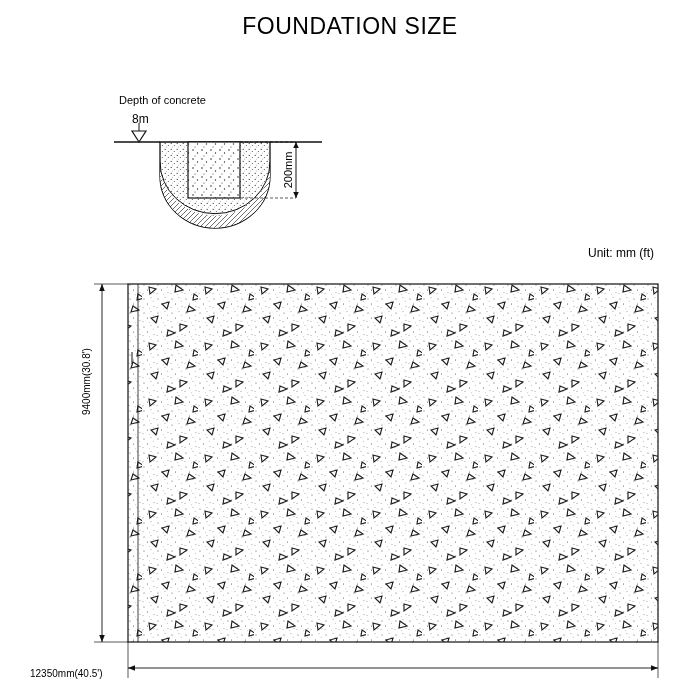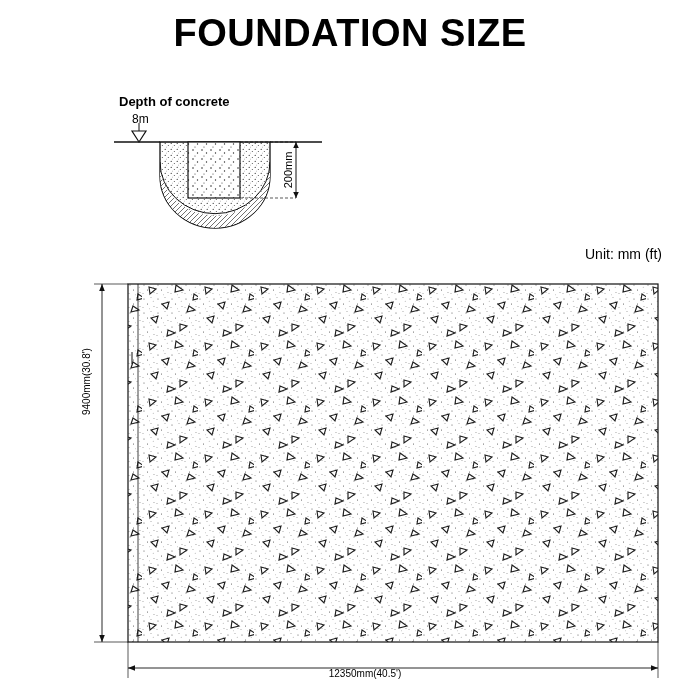--- a/index.html
+++ b/index.html
@@ -18,60 +18,60 @@
 
   
   .title-block {
     position: absolute;
     left: 0;
     top: 14px;
     width: 700px;
     text-align: center;
   }
   .title-main {
-    font-size: 38px;
-    font-weight: bold;
+    font-size: 23px;
+    font-weight: normal;
     letter-spacing: 0.5px;
     line-height: 1.05;
   }
   .title-sub {
     font-size: 20px;
     font-weight: bold;
     margin-top: 5px;
     letter-spacing: 0.2px;
   }
 
   
   .detail-label {
     position: absolute;
     left: 119px;
     top: 94px;
-    font-size: 13px;
-    font-weight: bold;
+    font-size: 11px;
+    font-weight: normal;
   }
   .detail-wrap {
     position: absolute;
     left: 110px;
     top: 112px;
     width: 220px;
     height: 130px;
   }
   .detail-zero {
     position: absolute;
     left: 22px;
     top: 0px;
     font-size: 12px;
   }
 
   
   .unit-note {
     position: absolute;
-    right: 38px;
+    right: 46px;
     top: 246px;
-    font-size: 14px;
+    font-size: 12px;
   }
 
   
   .plan-wrap {
     position: absolute;
     left: 86px;
     top: 282px;
     width: 580px;
     height: 400px;
   }
@@ -82,21 +82,20 @@
     font-size: 10px;
     transform: rotate(-90deg);
     transform-origin: left top;
     white-space: nowrap;
   }
   .plan-dim-bottom {
     position: absolute;
     left: 0;
     top: 668px;
     width: 700px;
-    text-align: center;
     font-size: 10px;
   }
   .plan-dim-bottom span { padding-left: 30px; }
 </style>
 </head>
 <body>
 
 <div class="title-block">
   <div class="title-main">FOUNDATION SIZE</div>
 </div>

